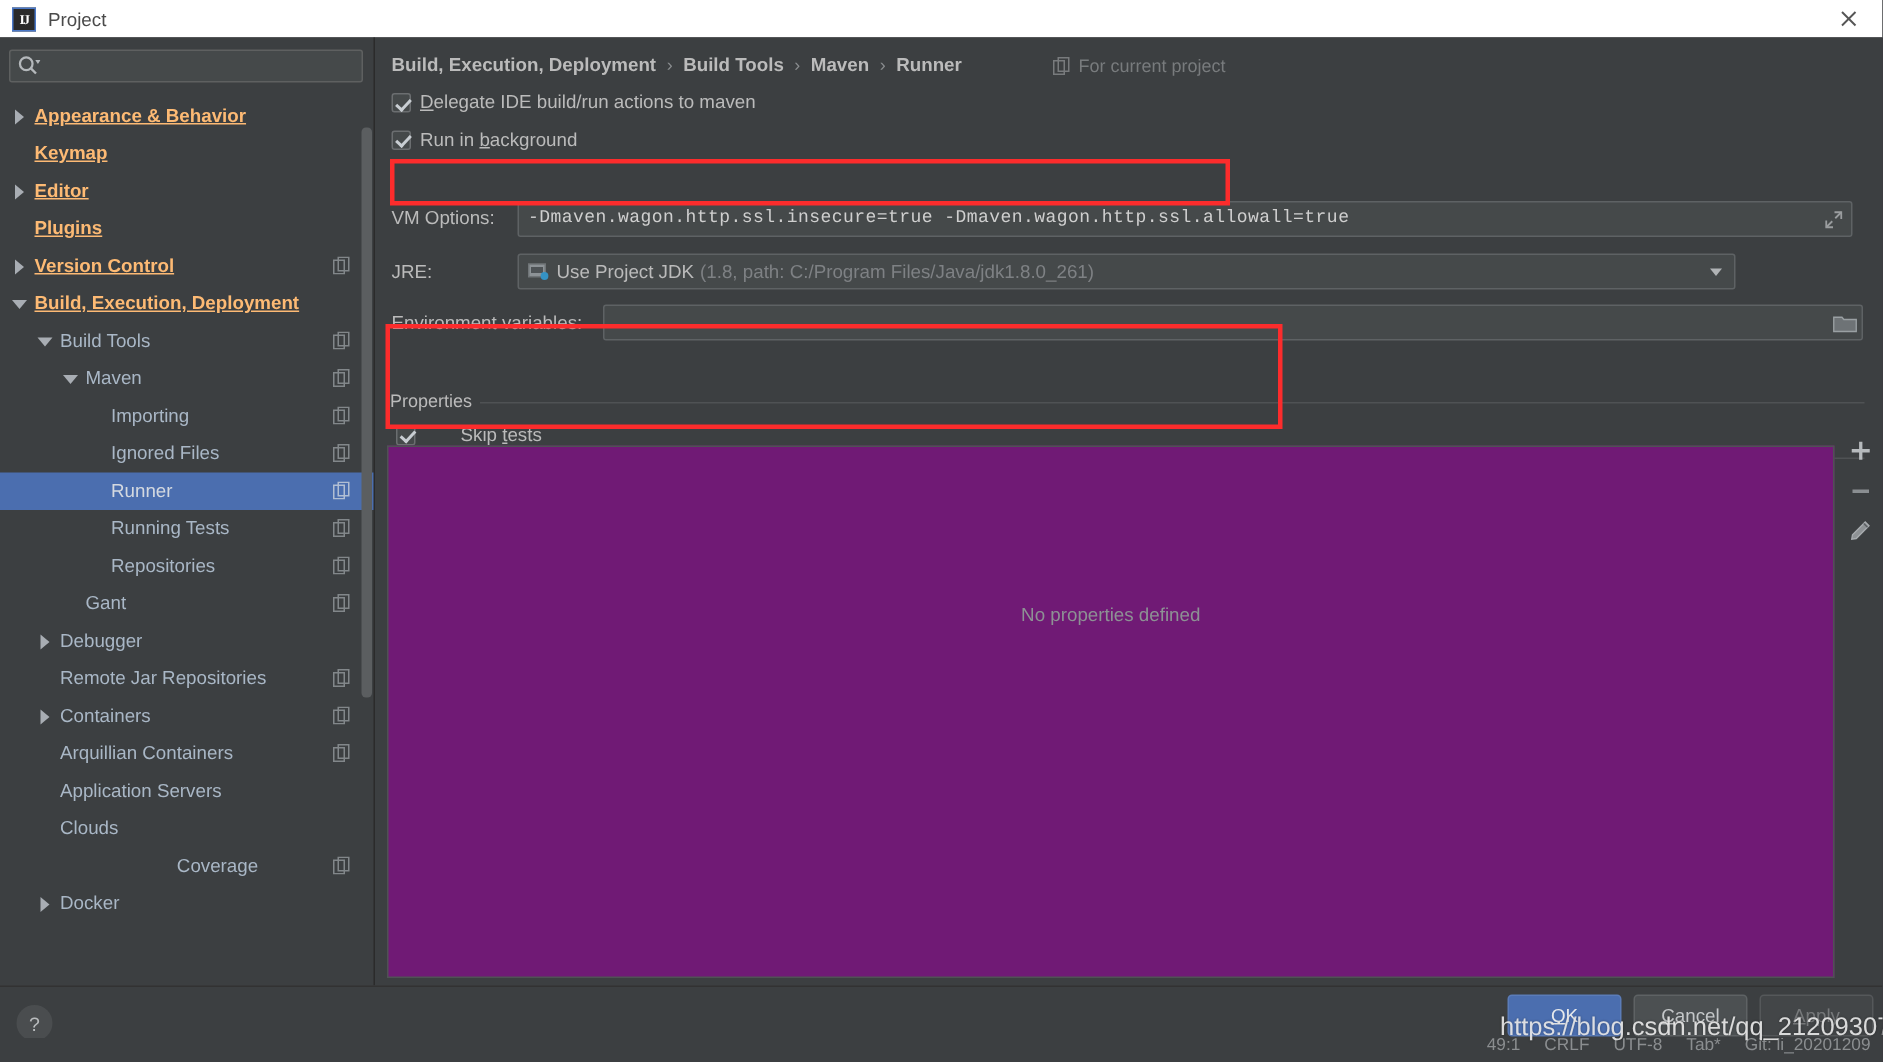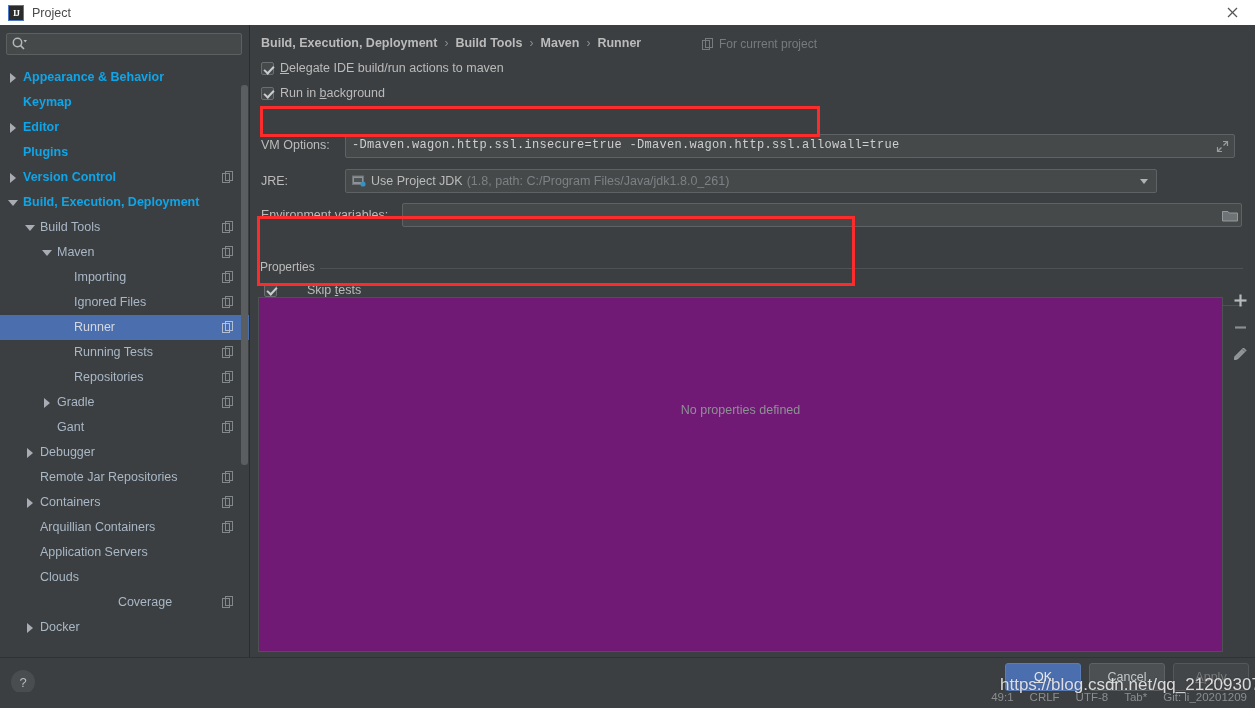--- a/index.html
+++ b/index.html
@@ -77,21 +77,21 @@
     content: ""; position: absolute; left: 2px; top: 1px;
     border-left: 6px solid #a8adb3;
     border-top: 5px solid transparent; border-bottom: 5px solid transparent;
   }
   .t-arrow.open::before {
     content: ""; position: absolute; left: 0px; top: 3px;
     border-top: 6px solid #a8adb3;
     border-left: 5px solid transparent; border-right: 5px solid transparent;
   }
   .t-label { color: #a9b7c6; font-size: 12.5px; }
-  .t-label.bold { font-weight: bold; color: #0ea5e9; }
+  .t-label.bold { font-weight: bold; color: #fdba74; text-decoration: underline; }
   .copy-ic {
     position: absolute; right: 16px; top: 6px;
     width: 12px; height: 12px; opacity: .75;
   }
   #side-scroll {
     position: absolute; right: 2px; top: 40px; width: 7px; height: 592px;
     background: transparent;
   }
   #side-scroll-thumb {
     position: absolute; left: 0; top: 20px; width: 7px; height: 380px;
@@ -359,28 +359,20 @@
           <span class="t-arrow"></span>
           <span class="t-label">Running Tests</span>
           <svg class="copy-ic" viewBox="0 0 12 12">
             <rect x="0.5" y="2.5" width="7" height="9" fill="none" stroke="#9aa0a3"></rect>
             <rect x="3.5" y="0.5" width="7" height="9" fill="none" stroke="#9aa0a3"></rect>
           </svg>
         </div>
         <div class="tree-row" style="padding-left: 59px;">
           <span class="t-arrow"></span>
           <span class="t-label">Repositories</span>
-          <svg class="copy-ic" viewBox="0 0 12 12">
-            <rect x="0.5" y="2.5" width="7" height="9" fill="none" stroke="#9aa0a3"></rect>
-            <rect x="3.5" y="0.5" width="7" height="9" fill="none" stroke="#9aa0a3"></rect>
-          </svg>
-        </div>
-        <div class="tree-row" style="padding-left: 42px;">
-          <span class="t-arrow closed"></span>
-          <span class="t-label">Gradle</span>
           <svg class="copy-ic" viewBox="0 0 12 12">
             <rect x="0.5" y="2.5" width="7" height="9" fill="none" stroke="#9aa0a3"></rect>
             <rect x="3.5" y="0.5" width="7" height="9" fill="none" stroke="#9aa0a3"></rect>
           </svg>
         </div>
         <div class="tree-row" style="padding-left: 42px;">
           <span class="t-arrow"></span>
           <span class="t-label">Gant</span>
           <svg class="copy-ic" viewBox="0 0 12 12">
             <rect x="0.5" y="2.5" width="7" height="9" fill="none" stroke="#9aa0a3"></rect>

